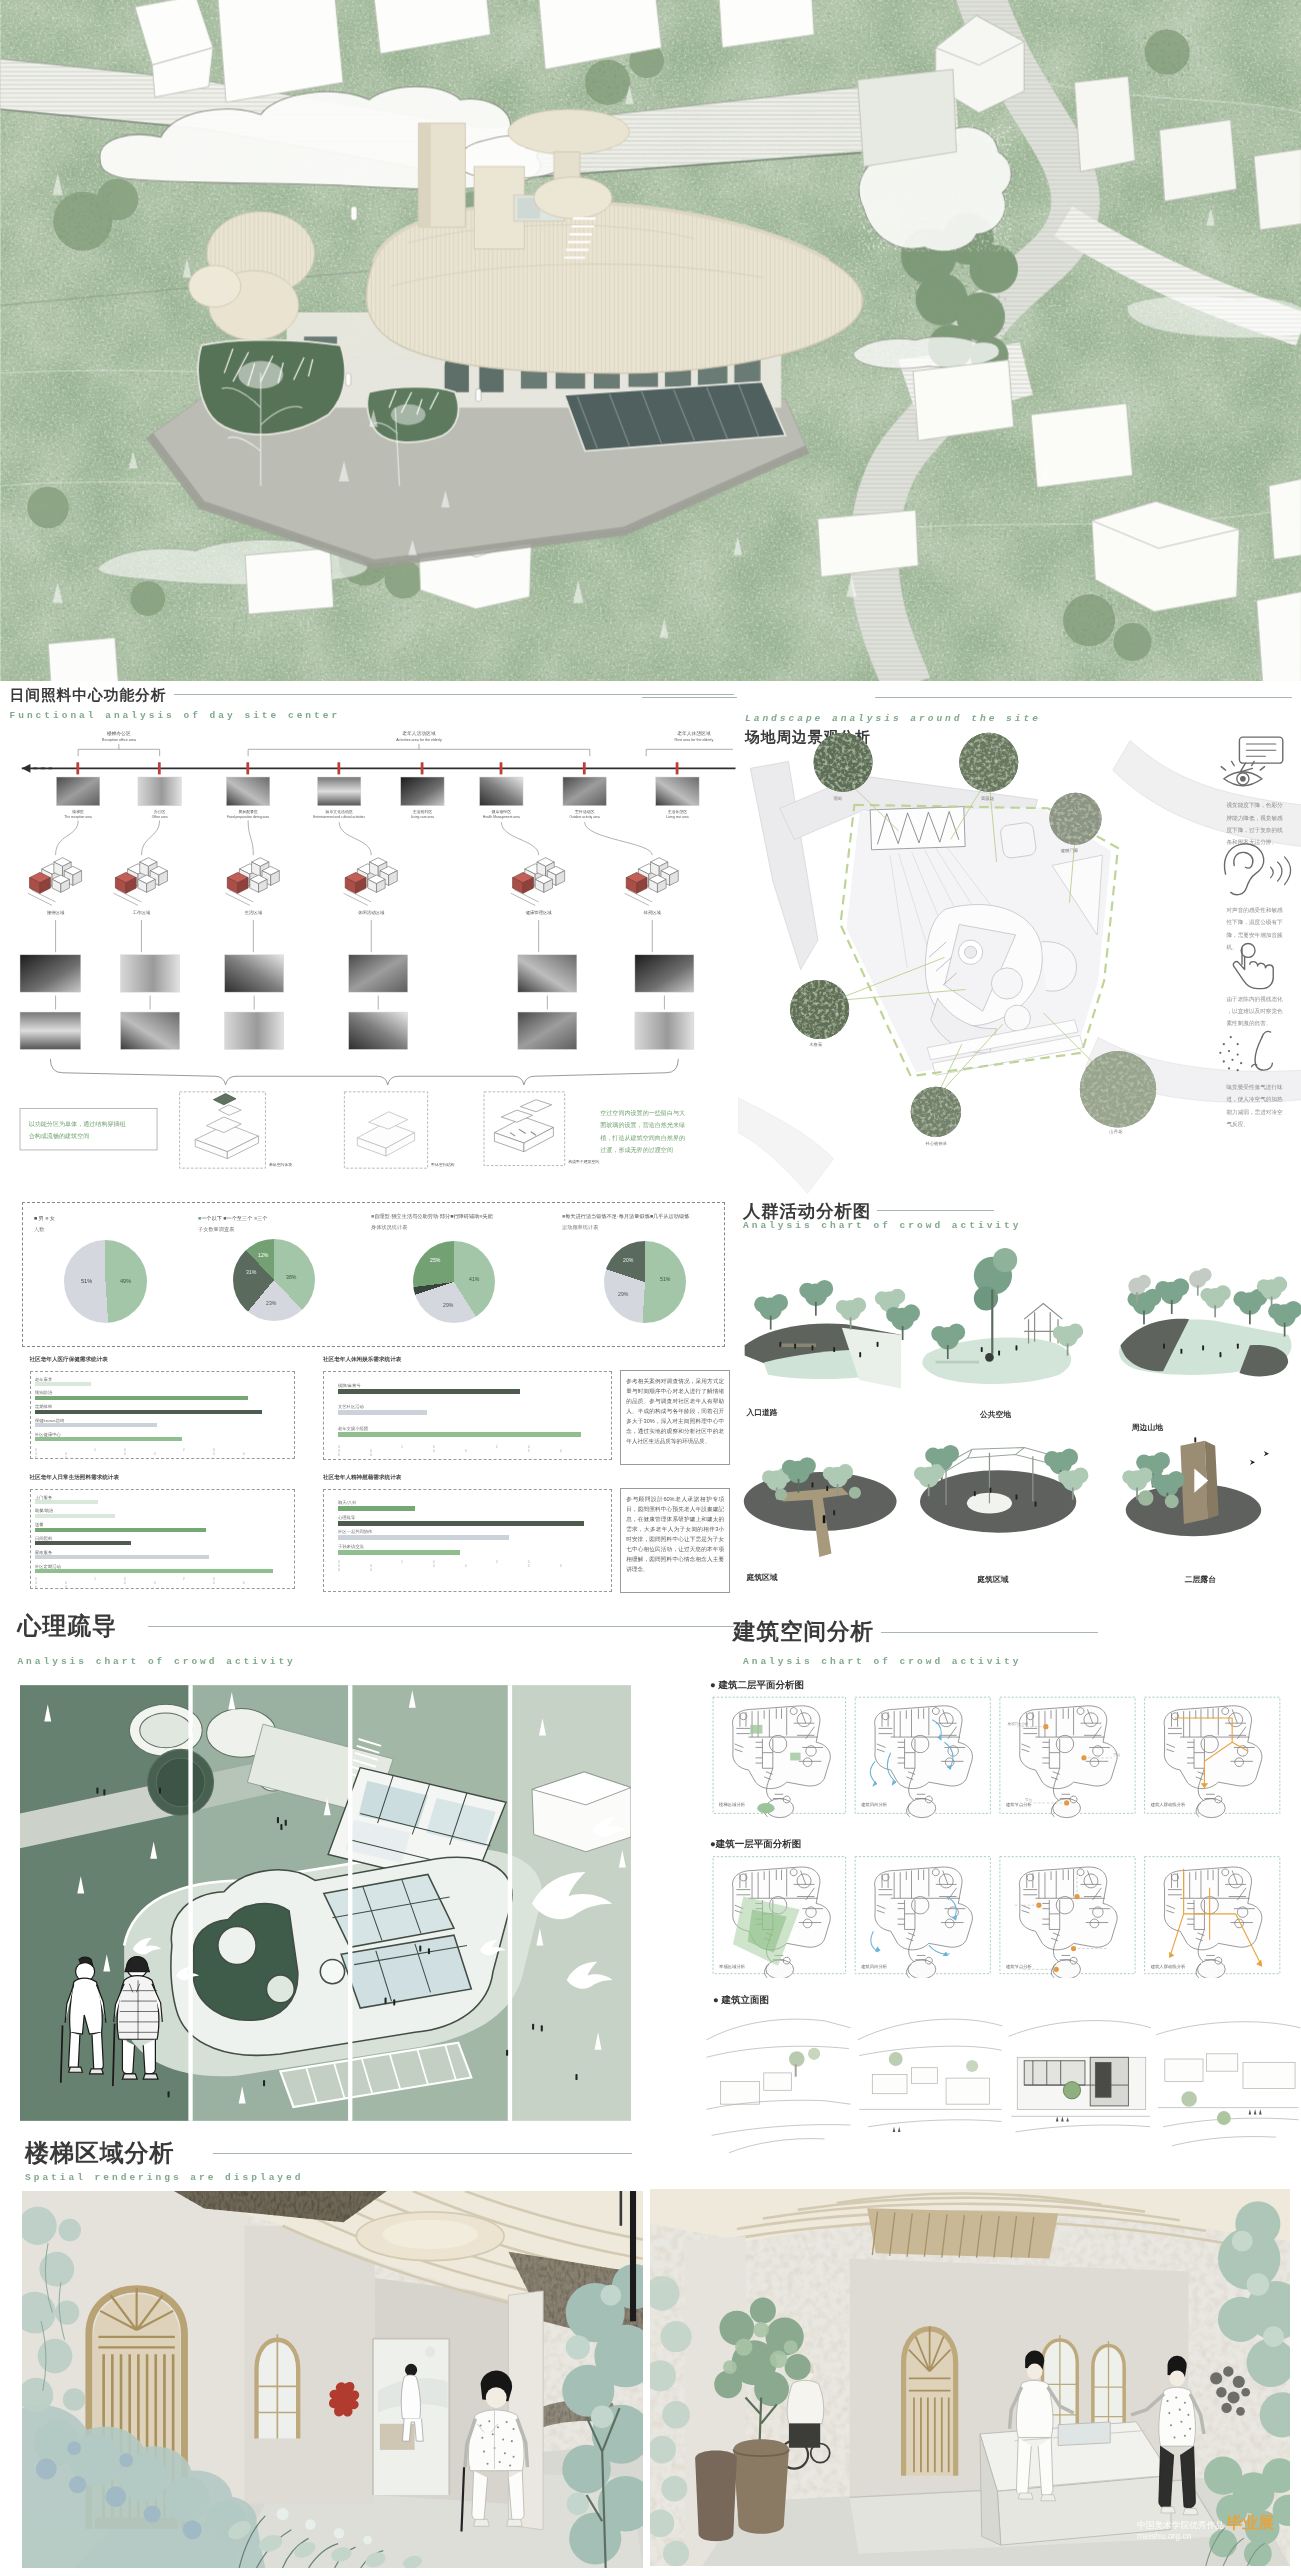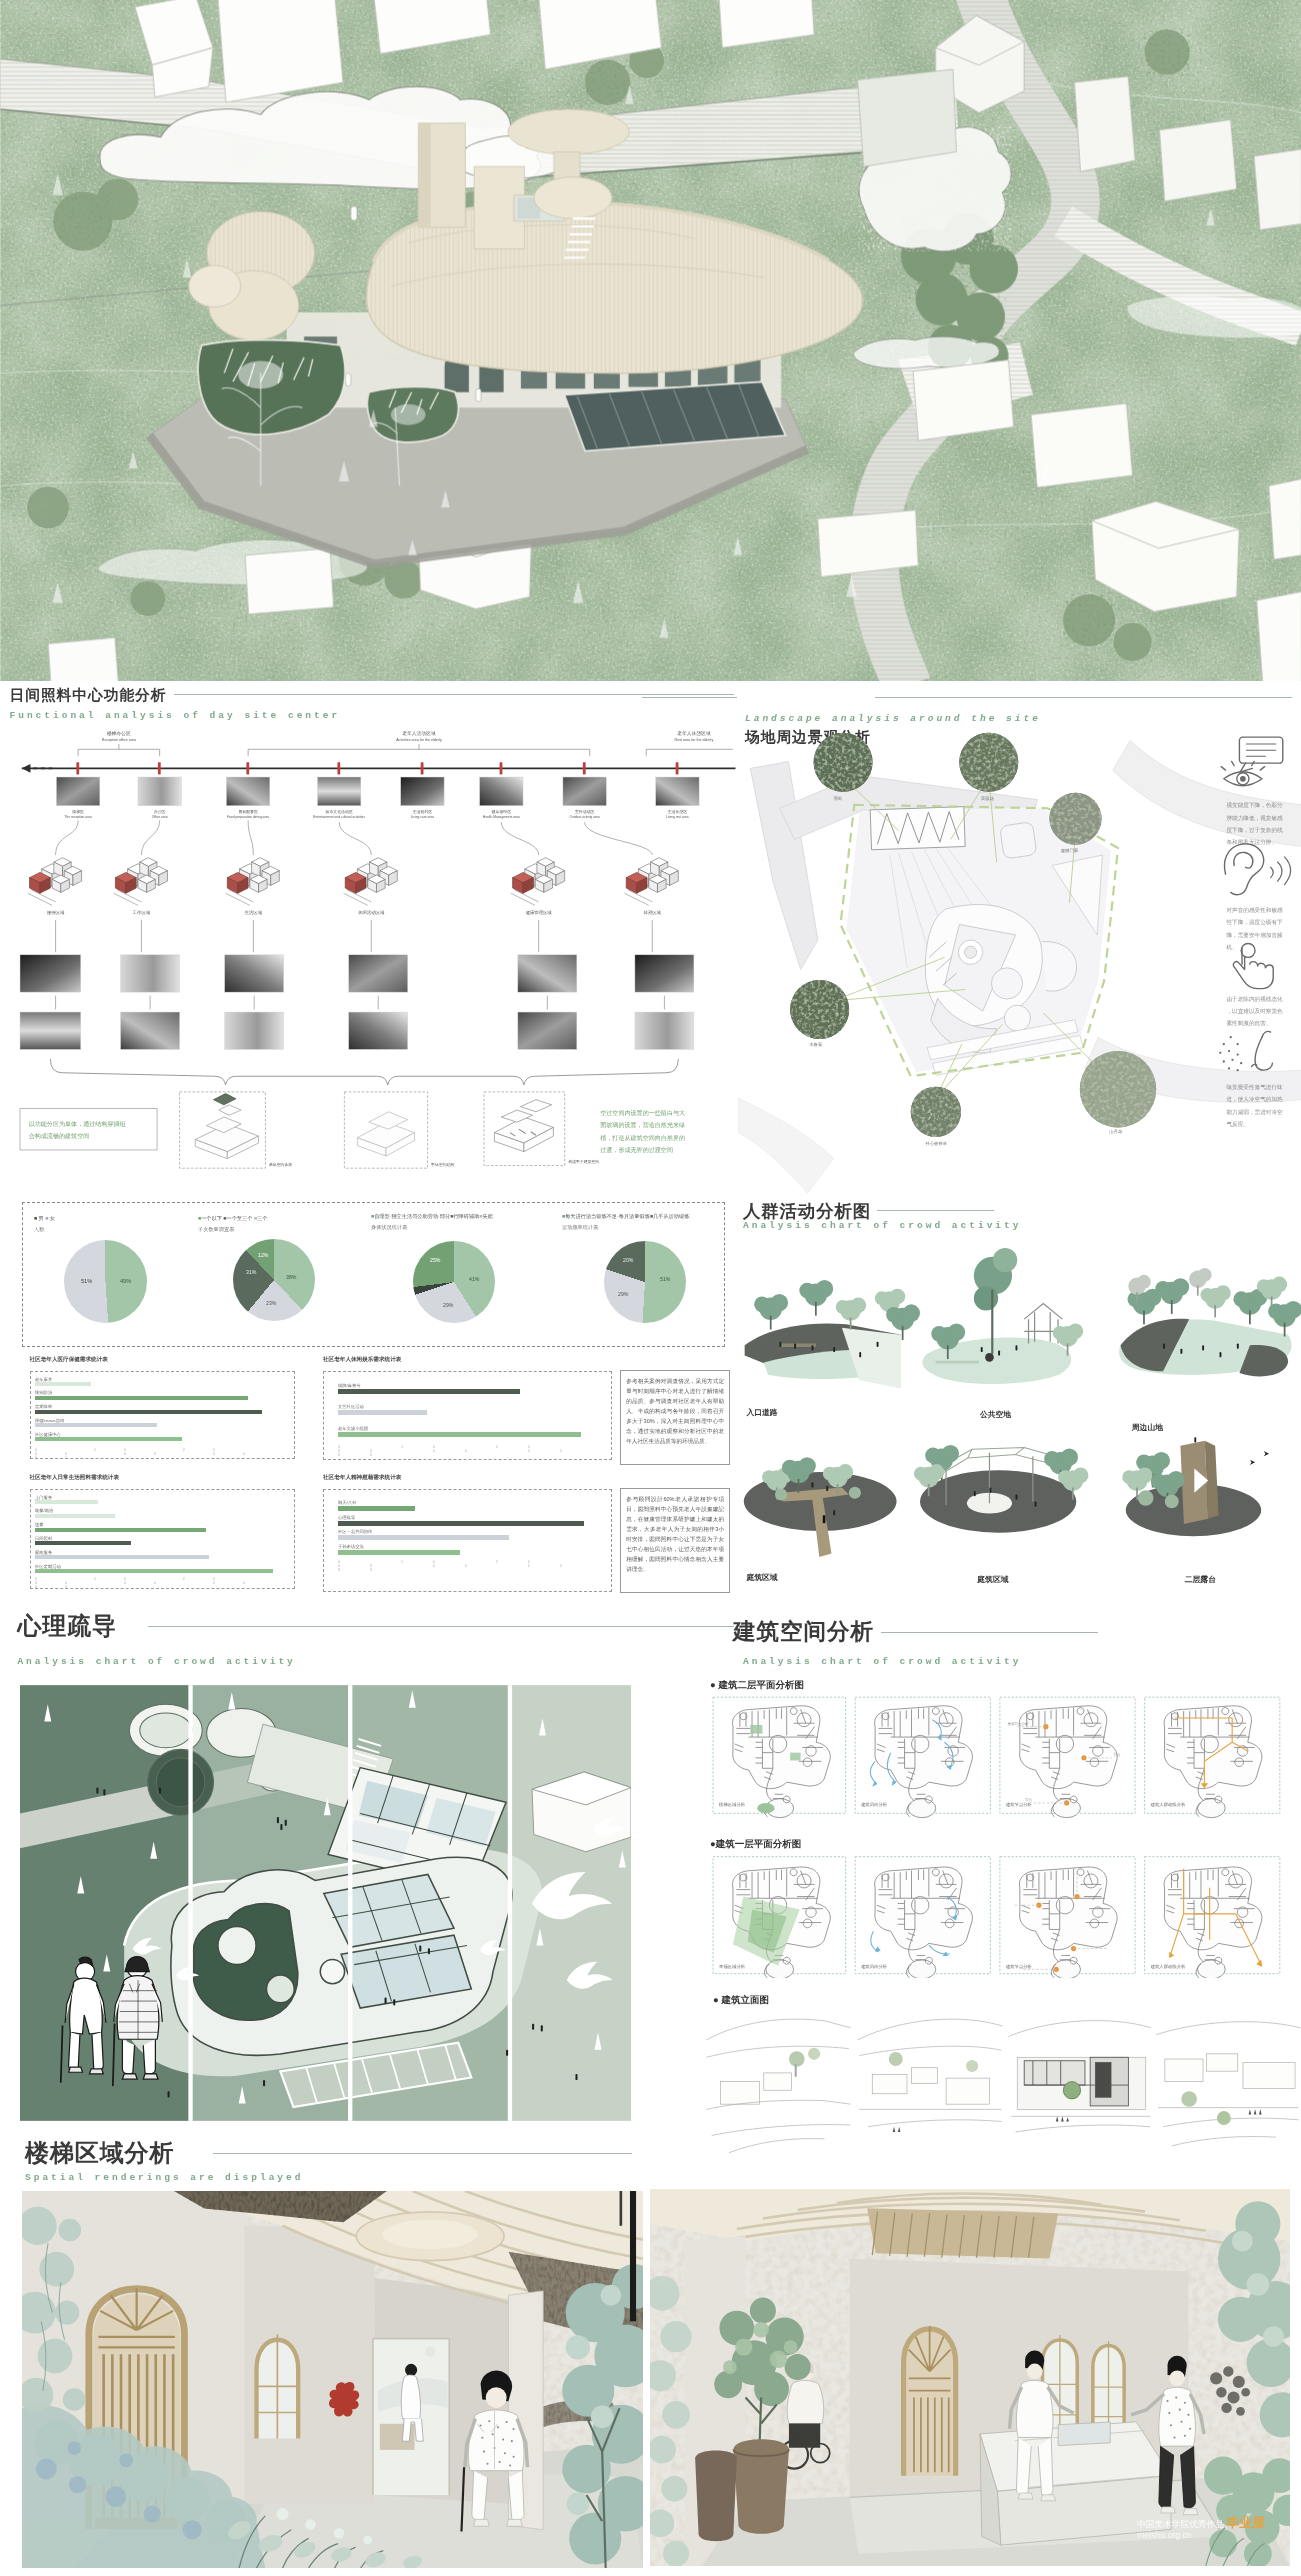--- a/index.html
+++ b/index.html
@@ -1490,18 +1490,18 @@
         <circle cx="12" cy="215" r="18"></circle>
     <circle cx="30" cy="260" r="16"></circle>
         <circle cx="14" cy="300" r="16"></circle>
         <circle cx="28" cy="345" r="15"></circle>
     <circle cx="12" cy="385" r="16"></circle>
         <circle cx="30" cy="420" r="15"></circle>
   </g>
 </svg>
 
 <div class="abs" style="left:1137px;top:2517px;width:148px;font-size:8.7px;color:rgba(255,255,255,0.85);line-height:11.3px;">
-  <span style="color:rgba(255,255,255,0.9)">中国美术学院优秀作品 </span><b style="color:#e8a33d;font-size:13px;">毕业展</b><br>
+  <span style="color:rgba(255,255,255,0.9)">中国美术学院优秀作品 </span><b style="color:#e8a33d;font-size:16px;">毕业展</b><br>
   <span style="color:rgba(255,255,255,0.8)">meishu.org.cn</span>
 </div>
 
 </div>
 
 
 </body></html>

